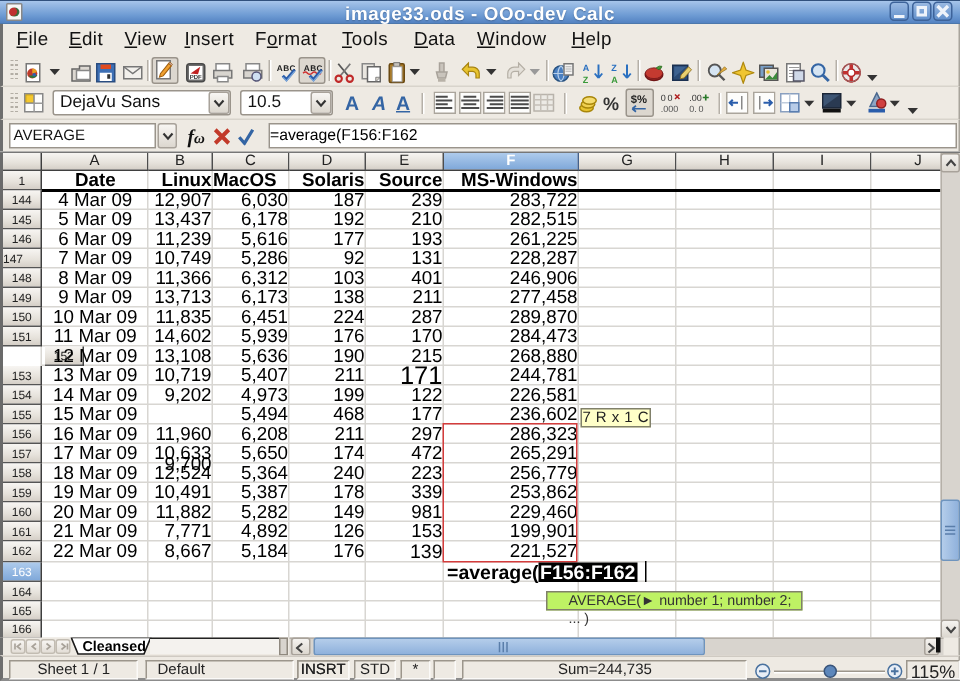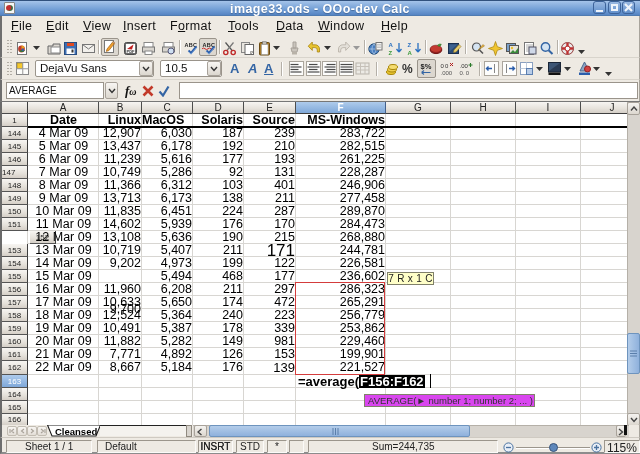--- a/index.html
+++ b/index.html
@@ -326,20 +326,21 @@
     </svg>
 <div class="abs" style="left:123px;top:3px;width:16px;height:16px;font-size:13px;font-style:italic;font-family:'Liberation Serif',serif;color:#111;font-weight:bold;">f<span style="font-size:10px;">ω</span></div>
 
 <svg class="abs" style="left:140px;top:5px" width="12" height="12">
       <path d="M1.5 1.5 L10.5 10.5 M10.5 1.5 L1.5 10.5" stroke="#c23a2a" stroke-width="2.6"></path>
     </svg>
 <svg class="abs" style="left:156px;top:5px" width="12" height="12">
       <path d="M1.5 6.5 L5 10.5 L10.5 1.5" stroke="#3465a4" stroke-width="2.2" fill="none"></path>
     </svg>
 <div class="abs" style="left:177px;top:2px;width:459px;height:17px;background:#fff;border:1px solid #9a948b;"></div>
+<div class="abs" style="left:178px;top:4px;font-size:10.5px;color:#000;">=average(F156:F162</div>
 </div>
 <div class="abs" style="left:0;top:101px;width:640px;height:324px;background:#fff;border-top:1px solid #777;">
 <div class="abs" style="left:0;top:0;width:2px;height:324px;background:#6a6a6a;"></div>
 <svg class="abs" style="left:0;top:12px" width="627" height="312">
       <path d="M27.5 0 V312" stroke="#d8d6d2" stroke-width="1"></path>
       <path d="M98.5 0 V312" stroke="#d8d6d2" stroke-width="1"></path>
       <path d="M141.5 0 V312" stroke="#d8d6d2" stroke-width="1"></path>
       <path d="M192.5 0 V312" stroke="#d8d6d2" stroke-width="1"></path>
       <path d="M243.5 0 V312" stroke="#d8d6d2" stroke-width="1"></path>
       <path d="M295.5 0 V312" stroke="#d8d6d2" stroke-width="1"></path>
@@ -526,21 +527,21 @@
 <div class="abs" style="left:99px;top:259px;width:42px;height:13px;font-size:12.5px;text-align:right;line-height:13px;color:#000;">8,667</div>
 <div class="abs" style="left:142px;top:259px;width:50px;height:13px;font-size:12.5px;text-align:right;line-height:13px;color:#000;">5,184</div>
 <div class="abs" style="left:193px;top:259px;width:50px;height:13px;font-size:12.5px;text-align:right;line-height:13px;color:#000;">176</div>
 <div class="abs" style="left:244px;top:259px;width:51px;height:13px;font-size:13px;text-align:right;line-height:13px;color:#000;">139</div>
 <div class="abs" style="left:296px;top:259px;width:89px;height:13px;font-size:12.5px;text-align:right;line-height:13px;color:#000;">221,527</div>
 <div class="abs" style="left:295px;top:180px;width:90px;height:93px;border:1.5px solid #d43c3c;"></div>
 <div class="abs" style="left:298px;top:273px;font-size:13px;font-weight:bold;color:#000;line-height:13px;">=average(</div>
 <div class="abs" style="left:359px;top:272.5px;height:13.5px;background:#000;color:#fff;font-size:13px;font-weight:bold;line-height:13.5px;padding:0 1px;">F156:F162</div>
 <div class="abs" style="left:429.5px;top:272px;width:1.5px;height:14px;background:#000;"></div>
 <div class="abs" style="left:387px;top:170px;width:47px;height:13px;background:#ffffc8;border:1px solid #80806a;font-size:10px;color:#222;text-align:center;line-height:12px;letter-spacing:0.3px;">7 R x 1 C</div>
-<div class="abs" style="left:364px;top:292px;width:171px;height:13px;background:#d946ef;border:1px solid #80806a;font-size:9.5px;color:#333;line-height:12px;padding-left:3px;">AVERAGE(► number 1; number 2; ... )</div>
+<div class="abs" style="left:364px;top:292px;width:171px;height:13px;background:#bef264;border:1px solid #80806a;font-size:9.5px;color:#333;line-height:12px;padding-left:14px;">AVERAGE(► number 1; number 2; ... )</div>
 <div class="abs" style="left:627px;top:0;width:13px;height:312px;background:#d8d4ce;border-left:1px solid #b5b0a8;"></div>
 <div class="abs" style="left:627px;top:0;width:13px;height:13px;background:linear-gradient(#f5f3f0,#dcd7cf);border:1px solid #a8a29a;border-radius:2px;"></div>
 <svg class="abs" style="left:629.5px;top:4px" width="8" height="6">
       <path d="M1 4.5 L4 1 L7 4.5" stroke="#444" stroke-width="1.4" fill="none"></path>
     </svg>
 <div class="abs" style="left:627px;top:231px;width:13px;height:41px;background:linear-gradient(to right,#b4cdea,#8fb1dc);border:1px solid #6e94be;border-radius:2px;"></div>
 <svg class="abs" style="left:630px;top:248px" width="7" height="7">
       <path d="M0 1 h7 M0 3.5 h7 M0 6 h7" stroke="#5a7eaa" stroke-width="1"></path>
     </svg>
 <div class="abs" style="left:627px;top:311px;width:13px;height:13px;background:linear-gradient(#f5f3f0,#dcd7cf);border:1px solid #a8a29a;border-radius:2px;"></div>

